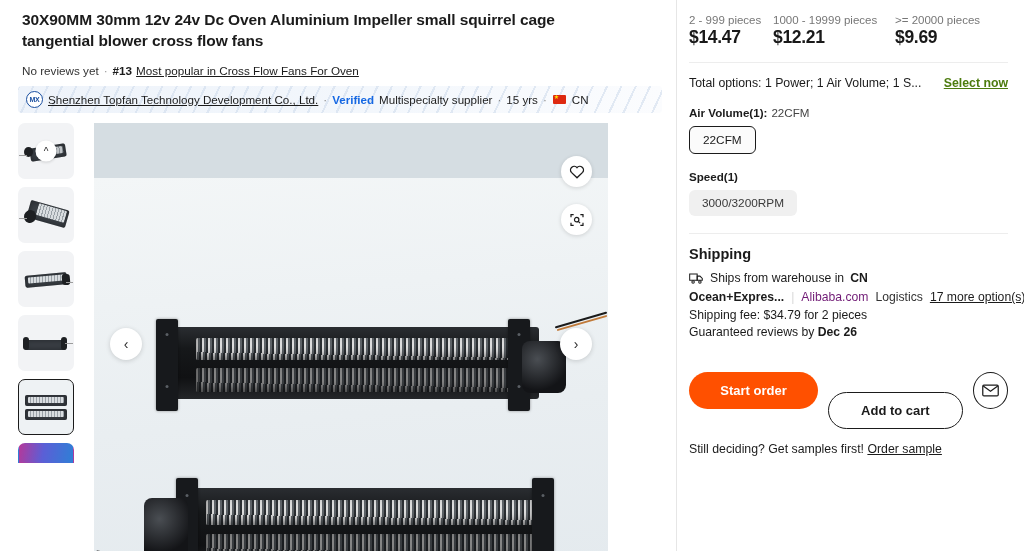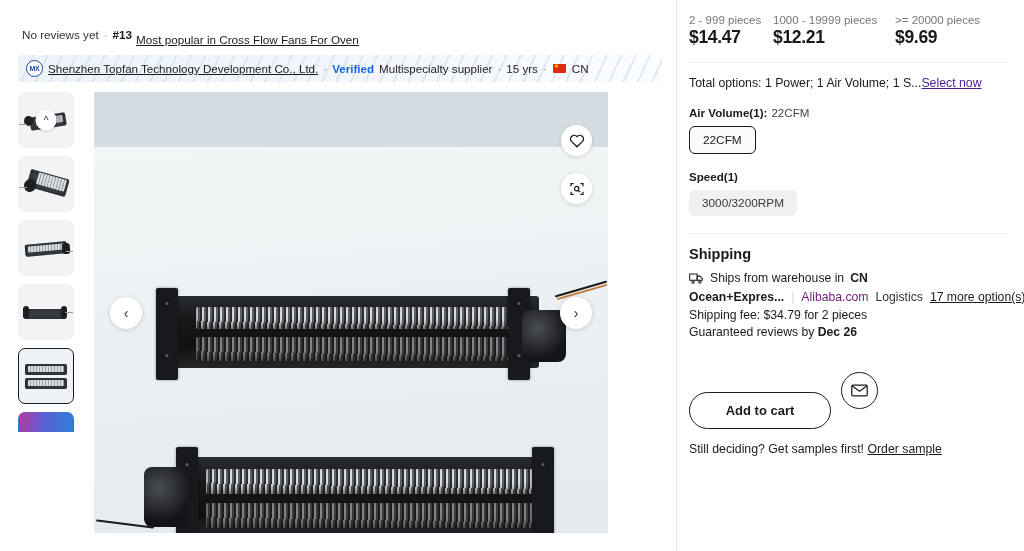--- a/index.html
+++ b/index.html
@@ -25,21 +25,21 @@
     font-size: 15.5px; font-weight: bold; line-height: 1.33;
     color: #1b1b1b; letter-spacing: -0.1px;
     max-width: 580px;
   }
   .meta-row {
     margin-top: 13px;
     font-size: 11.7px; color: #333; display: flex; align-items: center; gap: 4px;
   }
   .meta-sep { color: #999; padding: 0 1px; }
   .rank { font-weight: bold; color: #1b1b1b; }
-  .meta-link { text-decoration: underline; color: #1b1b1b; cursor: pointer; margin-top: 10px; }
+  .meta-link { text-decoration: underline; color: #1b1b1b; cursor: pointer; }
 
   .supplier-bar {
     margin: 9px 14px 0 18px;
     height: 27px;
     border-radius: 4px;
     display: flex; align-items: center; gap: 5px;
     padding: 0 8px;
     background:
       repeating-linear-gradient(115deg, rgba(205,218,235,0.55) 0 2px, rgba(255,255,255,0) 2px 13px),
       linear-gradient(90deg,#eef3fa 0%, #f3f7fc 55%, #fbfcfe 100%);
@@ -162,23 +162,23 @@
   }
   .tiers { display: flex; gap: 0; }
   .tier { }
   .tier:nth-child(1){ width: 84px; }
   .tier:nth-child(2){ width: 122px; }
   .tier-qty { font-size: 11.5px; color: #767676; white-space: nowrap; }
   .tier-price { font-size: 17.5px; font-weight: bold; color: #191919; margin-top: 1px; letter-spacing: -.3px;}
   .hr { height: 1px; background: #ededed; margin: 14px 0 0 0; }
 
   .sec-title { font-size: 14.5px; font-weight: bold; color: #191919; }
-  .opt-sum-row { display:flex; align-items:center; margin-top: 8px; }
+  .opt-sum-row { display:flex; align-items:center; justify-content:space-between; margin-top: 8px; }
   .opt-sum { font-size: 12.3px; color: #1b1b1b; }
-  .select-now { font-size: 12.3px; color: #4c1d95; font-weight: normal; text-decoration: underline; cursor:pointer; white-space:nowrap;}
+  .select-now { font-size: 12.3px; color: #4d7c0f; font-weight: bold; text-decoration: underline; cursor:pointer; white-space:nowrap;}
 
   .attr-label { font-size: 11.6px; font-weight: bold; color: #1b1b1b; margin-top: 16px; }
   .attr-label span.val { font-weight: normal; color: #444; margin-left: 4px; }
   .chip {
     display:inline-flex; align-items:center; justify-content:center;
     margin-top: 7px; height: 28px; padding: 0 13px;
     border: 1.4px solid #1b1b1b; border-radius: 6px;
     font-size: 11.8px; color: #1b1b1b; background: #fbfbfb; cursor:pointer;
   }
   .chip.flat { border: none; background: #f0f0f0; color:#3a3a3a; height: 26px; }
@@ -218,20 +218,21 @@
   .samples a { text-decoration: underline; color:#1b1b1b; cursor:pointer; }
 </style>
 </head>
 <body>
 
 <div class="page">
 
   <div class="left">
 
     <div class="title-block">
+      <div class="prod-title">30X90MM 30mm 12v 24v Dc Oven Aluminium Impeller small squirrel cage tangential blower cross flow fans</div>
 
       <div class="meta-row">
         <span>No reviews yet</span>
         <span class="meta-sep">·</span>
         <span class="rank">#13</span>
         <span class="meta-link">Most popular in Cross Flow Fans For Oven</span>
       </div>
     </div>
 
     <div class="supplier-bar">
@@ -428,20 +429,21 @@
 
       <div class="ship-fee">Shipping fee: $34.79 for 2 pieces</div>
 
       <div class="delivery">
         <span>Guaranteed reviews by</span>
         <b>Dec 26</b>
       </div>
     </div>
 
     <div class="cta-row">
+      <button class="btn-start">Start order</button>
       <button class="btn-cart">Add to cart</button>
       <div class="btn-mail">
         <svg width="17" height="13" viewBox="0 0 22 16" fill="none" stroke="#1b1b1b" stroke-width="1.6">
           <rect x="1" y="1" width="20" height="14" rx="1.5"></rect>
           <path d="M1.6 2.2 11 9l9.4-6.8"></path>
         </svg>
       </div>
     </div>
 
     <div class="samples">

